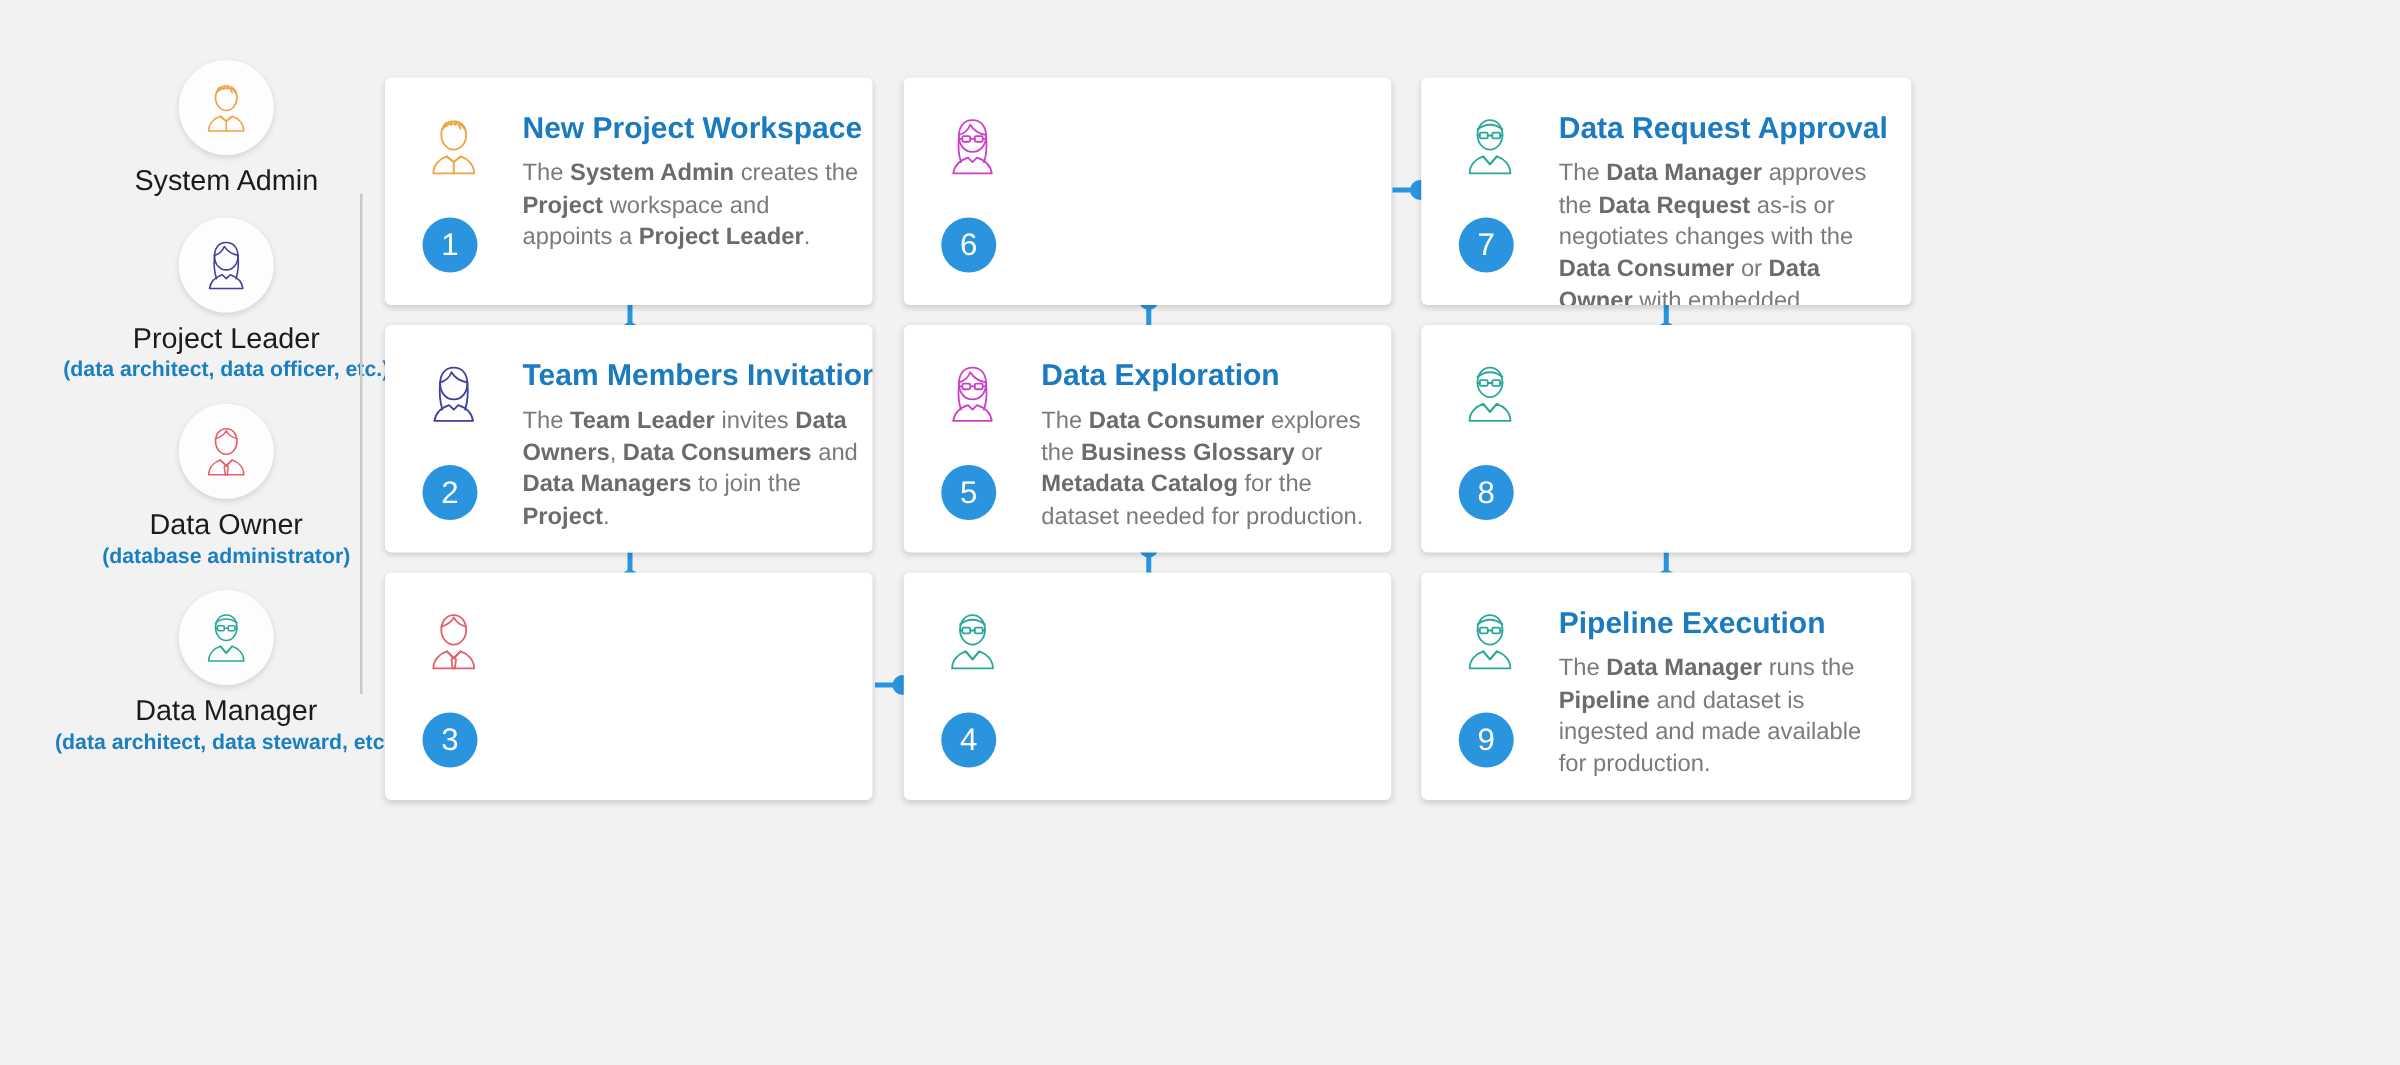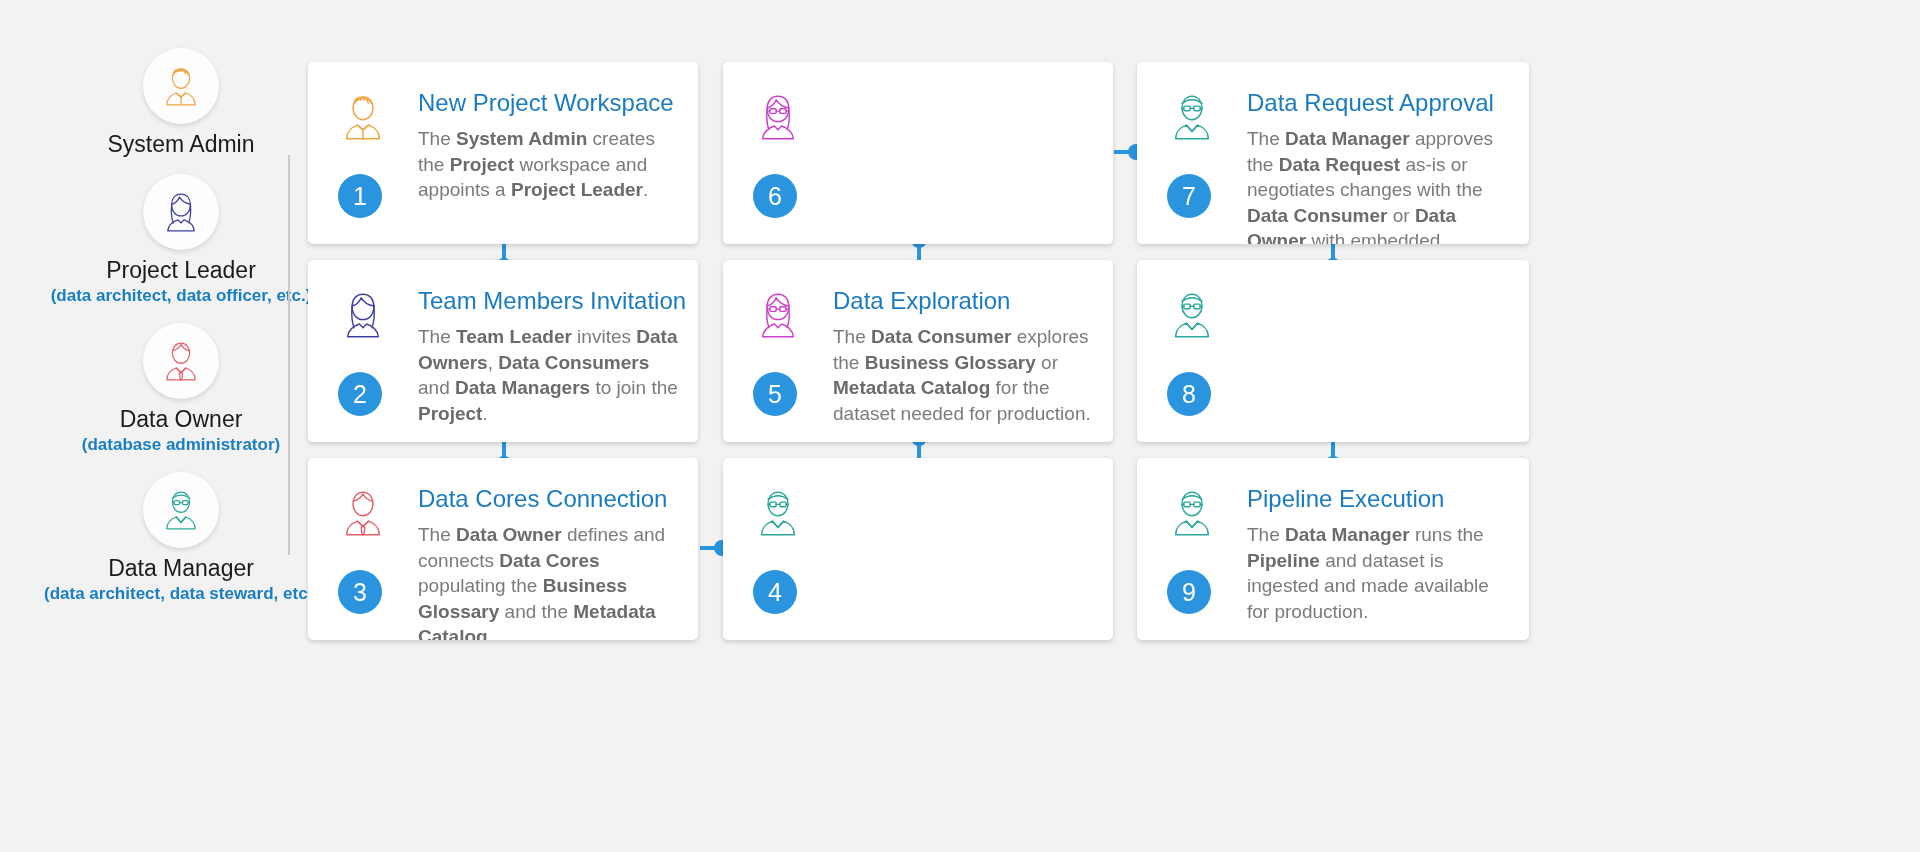--- a/index.html
+++ b/index.html
@@ -76,21 +76,21 @@
     font-size: 25px;
     display: flex; align-items: center; justify-content: center;
     font-family: "Liberation Sans", sans-serif;
   }
   .card-body { flex: 1; padding-left: 10px; }
   .card-title {
     color: #1b7bc0;
     font-size: 24px;
     line-height: 30px;
     margin-bottom: 8px;
-    font-weight: 400;
+    font-weight: 700;
     white-space: nowrap;
   }
   .card-text {
     color: #7b7b7b;
     font-size: 19px;
     line-height: 25.5px;
   }
   .card-text b { color: #6b6b6b; font-weight: bold; }
 
   
@@ -243,24 +243,20 @@
               <svg viewBox="0 0 64 64" xmlns="http://www.w3.org/2000/svg">
                 <path style="fill:none;stroke:#e2606a;stroke-width:1.6;stroke-linecap:round;stroke-linejoin:round" d="M32 9c-7 0-11 6-11 13 0 7 5 13 11 13s11-6 11-13c0-7-4-13-11-13z"></path>
                 <path style="fill:none;stroke:#e2606a;stroke-width:1.6;stroke-linecap:round;stroke-linejoin:round" d="M21 19c4-1 9-4 11-8 2 4 6 7 11 8"></path>
                 <path style="fill:none;stroke:#e2606a;stroke-width:1.6;stroke-linecap:round;stroke-linejoin:round" d="M14 56c0-8 6-13 12-15l6 6 6-6c6 2 12 7 12 15z"></path>
                 <path style="fill:none;stroke:#e2606a;stroke-width:1.6;stroke-linecap:round;stroke-linejoin:round" d="M26 41l6 6 6-6"></path>
                 <path style="fill:none;stroke:#e2606a;stroke-width:1.6;stroke-linecap:round;stroke-linejoin:round" d="M30 48l2-2 2 2-1 8h-2z"></path>
               </svg>
             </div>
             <div class="badge">3</div>
           </div>
-          <div class="card-body">
-            <div class="card-title">Data Cores Connection</div>
-            <div class="card-text">The <b>Data Owner</b> defines and connects <b>Data Cores</b> populating the <b>Business Glossary</b> and the <b>Metadata Catalog</b>.</div>
-          </div>
         </div>
       </div>
       <div class="card" style="left: 415px; top: 396px; width: 390px; height: 182px;">
         <div class="card-inner">
           <div class="card-left">
             <div class="card-icon">
               <svg viewBox="0 0 64 64" xmlns="http://www.w3.org/2000/svg">
                 <path style="fill:none;stroke:#2aa79b;stroke-width:1.6;stroke-linecap:round;stroke-linejoin:round" d="M32 9c-7 0-11 6-11 13 0 7 5 13 11 13s11-6 11-13c0-7-4-13-11-13z"></path>
                 <path style="fill:none;stroke:#2aa79b;stroke-width:1.6;stroke-linecap:round;stroke-linejoin:round" d="M21 17c4-3 7-4 11-4s7 1 11 4"></path>
                 <rect style="fill:none;stroke:#2aa79b;stroke-width:1.6;stroke-linecap:round;stroke-linejoin:round" x="23" y="20" width="7" height="5" rx="1.2"></rect>

